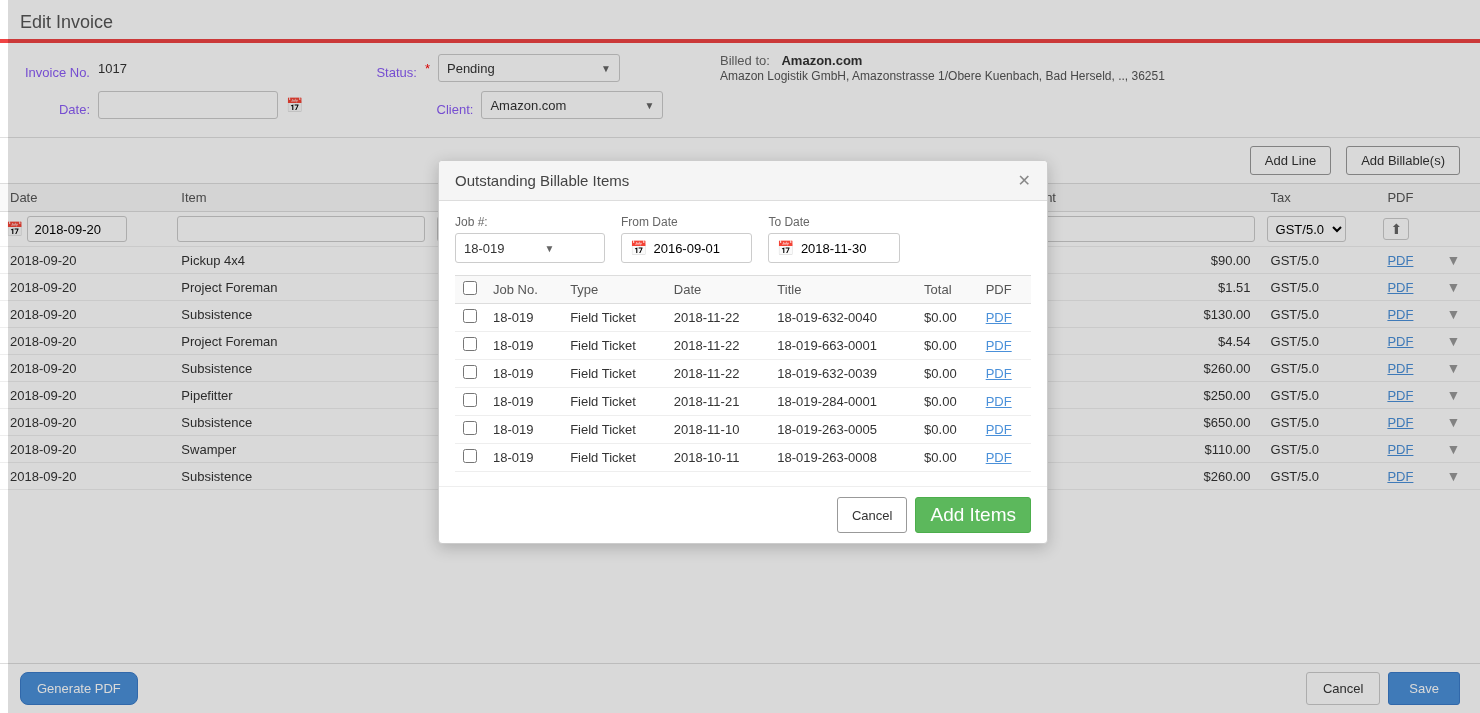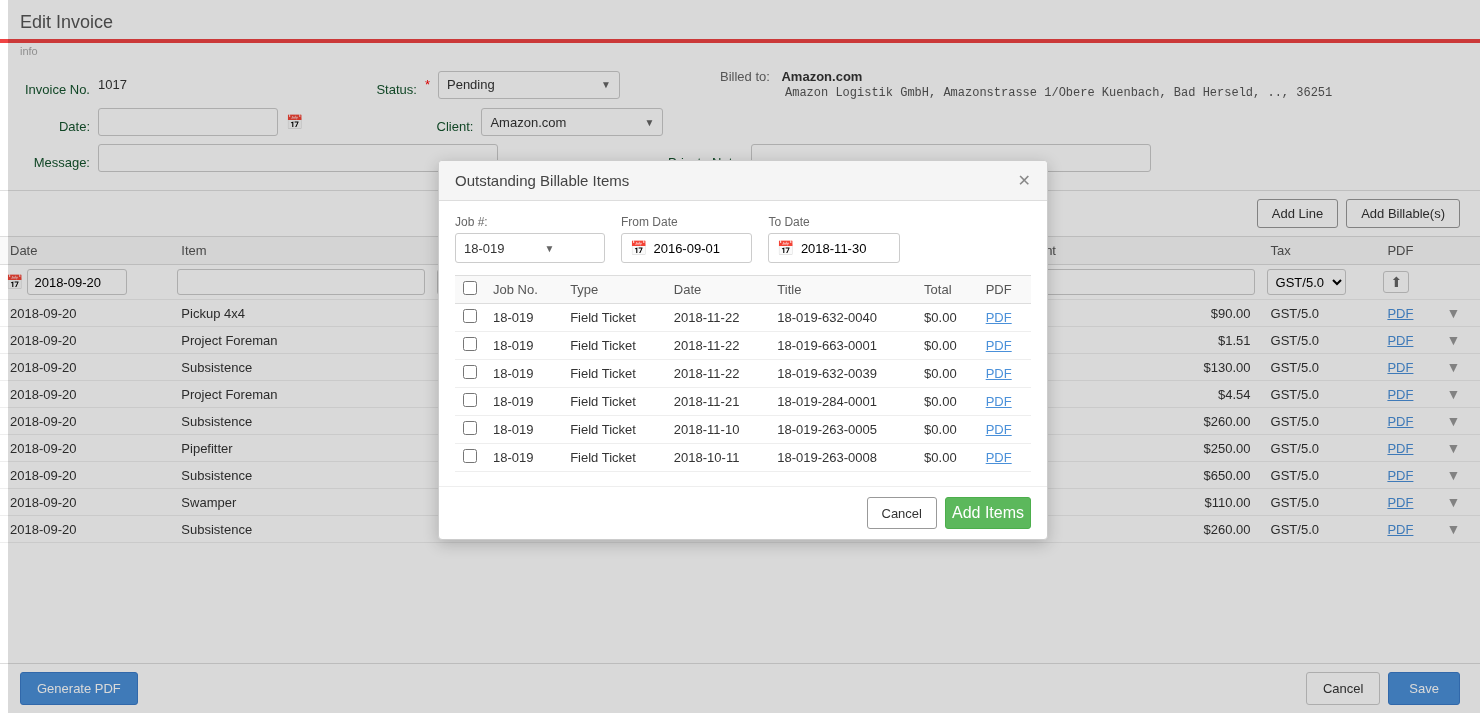--- a/index.html
+++ b/index.html
@@ -5,35 +5,35 @@
     * { box-sizing: border-box; margin: 0; padding: 0; font-family: Arial, sans-serif; font-size: 13px; }
     body { background: #f5f5f5; color: #333; }
 
     .page-wrapper { width: 1480px; min-height: 713px; background: #fff; position: relative; overflow: hidden; }
 
     .page-title { font-size: 18px; font-weight: normal; color: #555; padding: 12px 20px 6px; border-bottom: 4px solid #ef4444; }
 
     .form-section { padding: 10px 20px; border-bottom: 1px solid #e0e0e0; }
     .form-row { display: flex; align-items: center; margin-bottom: 8px; gap: 20px; }
     .form-field { display: flex; align-items: center; gap: 8px; }
-    .form-label { color: #14532d; min-width: 70px; text-align: right; margin-top: 9px; }
+    .form-label { color: #8b5cf6; min-width: 70px; text-align: right; margin-top: 9px; }
     .form-value { color: #333; font-weight: normal; }
     .form-input { border: 1px solid #ccc; padding: 4px 8px; border-radius: 3px; height: 28px; width: 180px; }
     .status-select { display: flex; align-items: center; border: 1px solid #ccc; padding: 4px 8px; border-radius: 3px; height: 28px; width: 182px; background: #fff; cursor: pointer; justify-content: space-between; }
     .required { color: red; }
     .billed-to-section { margin-left: 40px; }
     .billed-label { color: #666; }
     .billed-name { font-weight: bold; color: #333; }
     .billed-address { color: #555; font-size: 12px; }
     .calendar-icon { color: #666; cursor: pointer; font-size: 14px; }
     .chevron-icon { color: #666; font-size: 10px; }
 
-    .table-actions { display: flex; justify-content: flex-end; align-items: center; padding: 8px 20px; gap: 8px; }
+    .table-actions { display: flex; justify-content: flex-end; align-items: center; padding: 8px 20px; gap: 15px; }
     .btn-outline { border: 1px solid #999; background: #fff; padding: 6px 14px; border-radius: 3px; cursor: pointer; color: #333; font-size: 13px; }
-    .btn-success { background: #5cb85c; border: 1px solid #4cae4c; color: #fff; padding: 6px 6px; border-radius: 3px; cursor: pointer; font-size: 16px; }
+    .btn-success { background: #5cb85c; border: 1px solid #4cae4c; color: #fff; padding: 6px 14px; border-radius: 3px; cursor: pointer; font-size: 19px; }
 
     .main-table { width: 100%; border-collapse: collapse; }
     .main-table th { background: #f9f9f9; border-bottom: 1px solid #ddd; border-top: 1px solid #ddd; padding: 6px 10px; text-align: left; color: #555; font-weight: normal; }
     .main-table td { padding: 5px 10px; border-bottom: 1px solid #eee; color: #333; }
 
     .filter-row td { padding: 4px 6px; }
     .filter-input { border: 1px solid #ccc; padding: 3px 6px; border-radius: 3px; width: 100%; height: 26px; }
     .filter-date { display: flex; align-items: center; gap: 4px; }
     .filter-date input { width: 120px; }
 
@@ -61,35 +61,34 @@
     .modal-date-input input { border: none; outline: none; width: 90px; font-size: 13px; }
 
     .modal-table { width: 100%; border-collapse: collapse; }
     .modal-table th { background: #f9f9f9; border-bottom: 1px solid #ddd; border-top: 1px solid #ddd; padding: 5px 8px; text-align: left; color: #555; font-weight: normal; font-size: 13px; }
     .modal-table td { padding: 5px 8px; border-bottom: 1px solid #eee; font-size: 13px; }
     .modal-checkbox { width: 14px; height: 14px; cursor: pointer; }
     .modal-th-check { width: 30px; }
     .modal-footer { display: flex; justify-content: flex-end; padding: 10px 16px; gap: 8px; border-top: 1px solid #eee; }
 
     .bottom-bar { position: absolute; bottom: 0; left: 0; width: 100%; background: #fff; border-top: 1px solid #ddd; padding: 8px 20px; display: flex; justify-content: space-between; align-items: center; }
-    .btn-generate { background: #4a90d9; border: 1px solid #3a7bc8; color: #fff; padding: 8px 16px; border-radius: 3px; cursor: pointer; font-size: 13px; }
+    .btn-generate { background: #4a90d9; border: 1px solid #3a7bc8; color: #fff; padding: 8px 16px; border-radius: 8px; cursor: pointer; font-size: 13px; }
     .btn-cancel-bottom { border: 1px solid #ccc; background: #fff; color: #333; padding: 8px 16px; border-radius: 3px; cursor: pointer; font-size: 13px; }
     .btn-save { background: #4a90d9; border: 1px solid #3a7bc8; color: #fff; padding: 8px 20px; border-radius: 3px; cursor: pointer; font-size: 13px; }
     .table-container { width: 100%; overflow-x: auto; }
 
     .info-label { color: #aaa; font-size: 11px; padding: 2px 20px; }
   </style>
 </head>
 <body>
 
 <div class="page-wrapper">
 
   <div class="page-title">Edit Invoice</div>
 
-  <div class="info-label">info</div>
 
   <div class="form-section">
     <div class="form-row">
 
       <div class="form-field">
         <span class="form-label">Invoice No.</span>
         <span class="form-value">1017</span>
       </div>
 
       <div class="form-field" style="margin-left: 200px;">
@@ -97,49 +96,37 @@
         <span class="required">*</span>
         <div class="status-select">
           <span>Pending</span>
           <span class="chevron-icon">▼</span>
         </div>
       </div>
 
       <div class="billed-to-section" style="margin-left: 80px;">
         <span class="billed-label">Billed to:</span>
         <span class="billed-name" style="margin-left: 8px;">Amazon.com</span><br>
-        <span class="billed-address" style="margin-left: 65px; font-family: Liberation Mono, monospace;">Amazon Logistik GmbH, Amazonstrasse 1/Obere Kuenbach, Bad Herseld, .., 36251</span>
+        <span class="billed-address" style="">Amazon Logistik GmbH, Amazonstrasse 1/Obere Kuenbach, Bad Herseld, .., 36251</span>
       </div>
     </div>
     <div class="form-row">
 
       <div class="form-field">
         <span class="form-label">Date:</span>
         <input type="text" class="form-input" style="">
         <span class="calendar-icon">📅</span>
       </div>
 
       <div class="form-field" style="margin-left: 80px;">
         <span class="form-label">Client:</span>
         <div class="status-select">
           <span>Amazon.com</span>
           <span class="chevron-icon">▼</span>
         </div>
-      </div>
-    </div>
-    <div class="form-row">
-
-      <div class="form-field">
-        <span class="form-label">Message:</span>
-        <input type="text" class="form-input" style="width: 400px;">
-      </div>
-
-      <div class="form-field" style="margin-left: 150px;">
-        <span class="form-label">Private Note:</span>
-        <input type="text" class="form-input" style="width: 400px;">
       </div>
     </div>
   </div>
 
   <div class="table-actions">
     <button class="btn-outline">Add Line</button>
     <button class="btn-outline">Add Billable(s)</button>
   </div>
 
   <div class="table-container">

